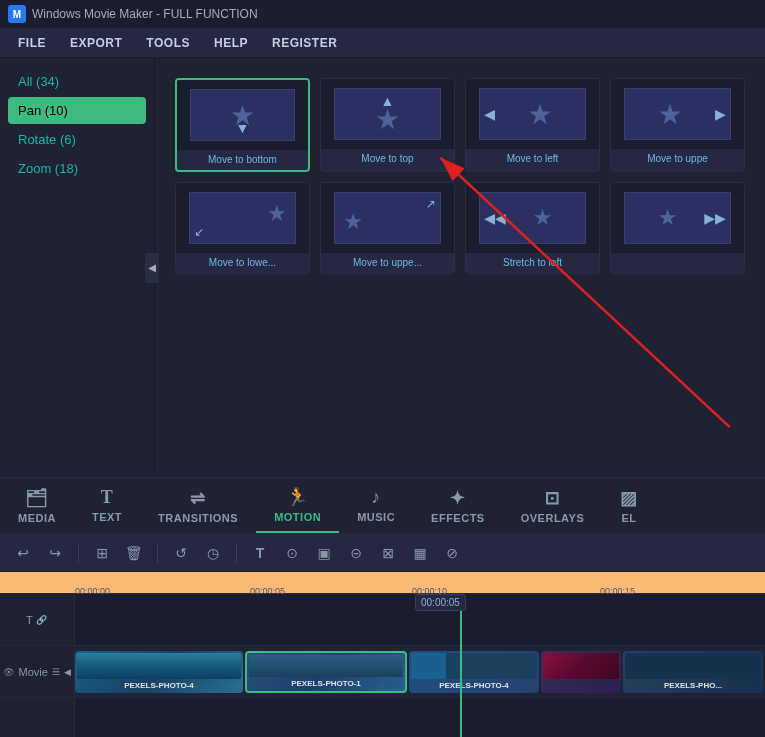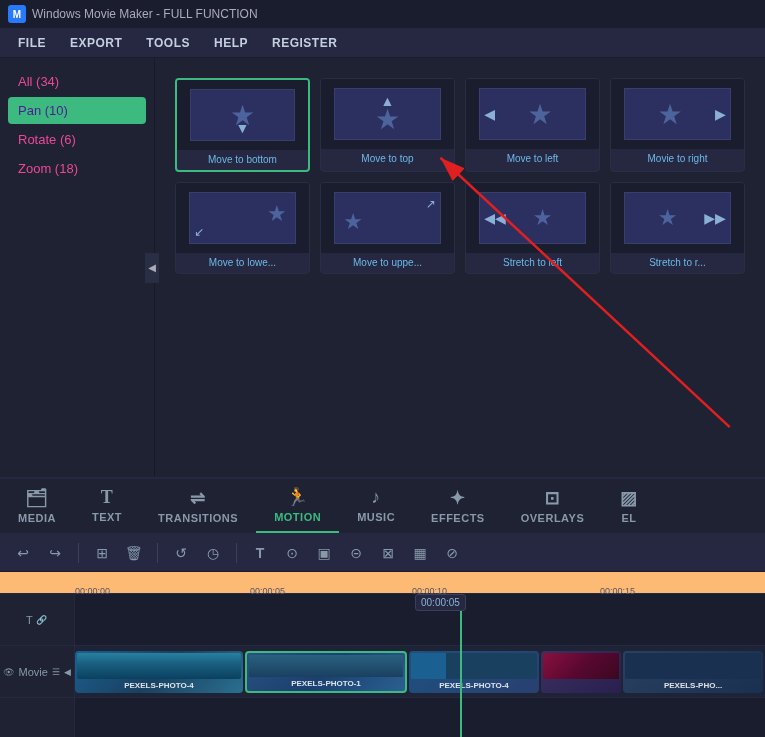--- a/index.html
+++ b/index.html
@@ -52,27 +52,27 @@
     .sidebar {
       width: 155px;
       background: #1e2233;
       padding: 10px 8px;
       border-right: 1px solid #16192a;
     }
     .sidebar-item {
       padding: 6px 10px;
       border-radius: 4px;
       cursor: pointer;
-      color: #ec4899;
+      color: #14b8a6;
       font-size: 13px;
       margin-bottom: 2px;
     }
     .sidebar-item.active {
       background: #3dba7f;
-      color: #4c1d95;
+      color: #000000;
     }
 
     
     .content-panel {
       flex: 1;
       background: #1e2233;
       padding: 15px;
       position: relative;
     }
 
@@ -424,21 +424,21 @@
         <div class="effect-label">Move to left</div>
       </div>
 
       <div class="effect-card">
         <div class="effect-thumb">
           <div class="effect-thumb-inner">
             <span class="star-icon" style="margin-right:15px;">★</span>
             <span class="arrow-indicator" style="right:4px; top:50%; transform:translateY(-50%);">▶</span>
           </div>
         </div>
-        <div class="effect-label">Movie to right</div>
+        <div class="effect-label">Move to uppe</div>
       </div>
 
       <div class="effect-card">
         <div class="effect-thumb">
           <div class="effect-thumb-inner">
             <span class="star-icon" style="position:absolute;top:8px;right:8px;font-size:22px;">★</span>
             <span class="arrow-indicator" style="bottom:4px; left:4px; font-size:12px;">↙</span>
           </div>
         </div>
         <div class="effect-label">Move to lowe...</div>
@@ -464,21 +464,20 @@
         <div class="effect-label">Stretch to left</div>
       </div>
 
       <div class="effect-card">
         <div class="effect-thumb">
           <div class="effect-thumb-inner">
             <span class="star-icon" style="margin-right:20px; font-size:22px;">★</span>
             <span class="arrow-indicator" style="right:4px; top:50%; transform:translateY(-50%);">▶▶</span>
           </div>
         </div>
-        <div class="effect-label">Stretch to r...</div>
       </div>
 
     </div>
 
     <svg class="red-arrow-overlay" viewBox="0 0 610 420" xmlns="http://www.w3.org/2000/svg" style="position:absolute;top:0;left:155px;width:calc(100% - 0px);height:100%;pointer-events:none;">
 
       <defs>
         <marker id="arrowhead" markerWidth="10" markerHeight="7" refX="10" refY="3.5" orient="auto">
           <polygon points="0 0, 10 3.5, 0 7" fill="#e02020"></polygon>
         </marker>

